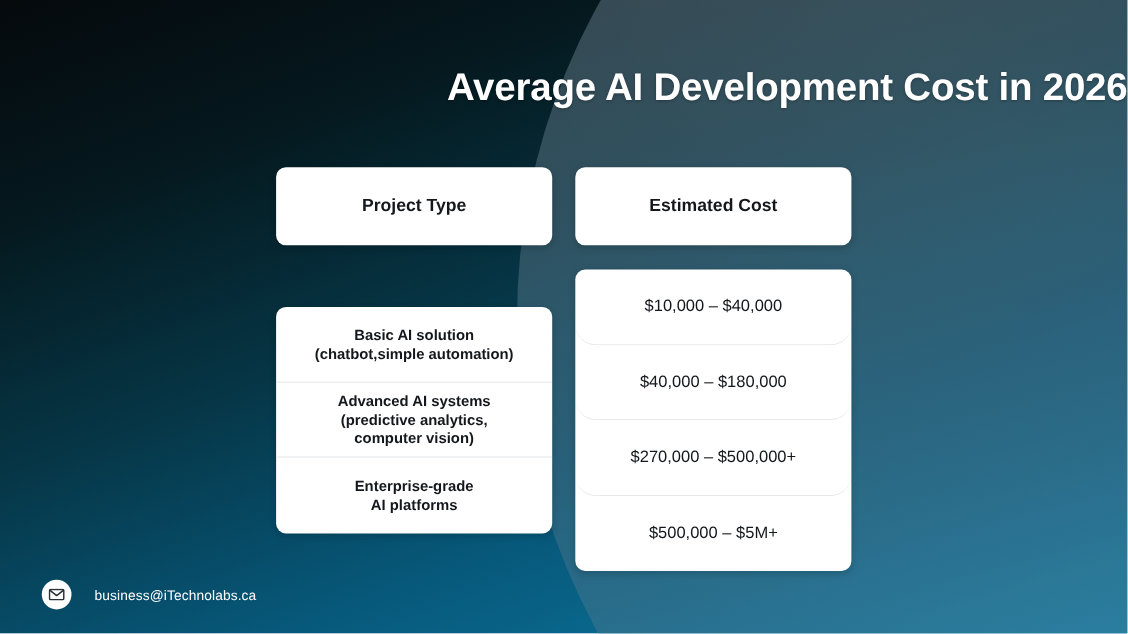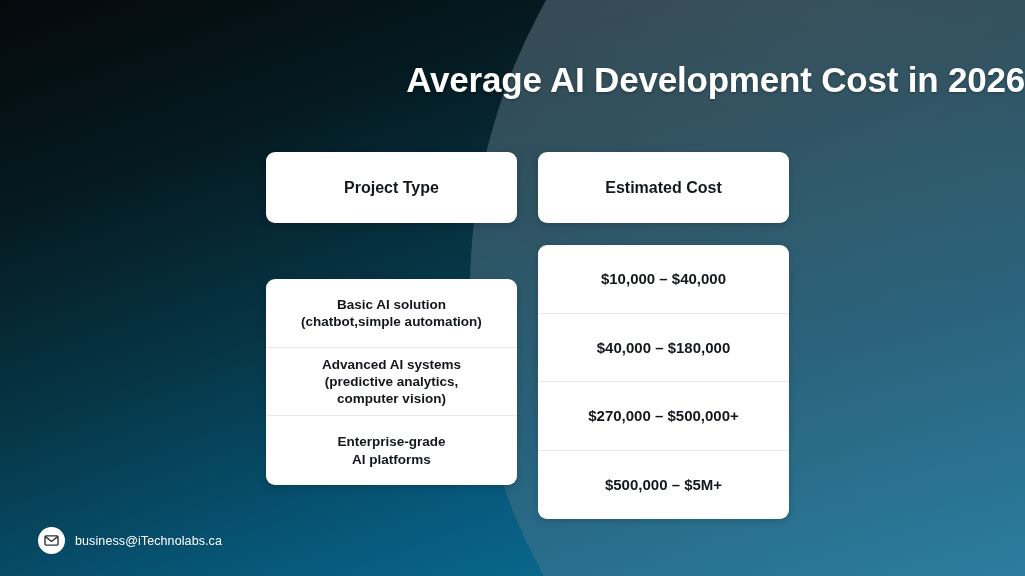--- a/index.html
+++ b/index.html
@@ -67,21 +67,20 @@
     text-shadow:0 1px 3px rgba(0,0,0,0.30);
     white-space:nowrap;
   }
 
   
   #table {
     position:absolute;
     left:251px;
     top:152px;
     width:523px;
-    margin-left:15px;
   }
 
   .head-row {
     display:flex;
     gap:21px;
     margin-bottom:22px;
   }
   .head-cell {
     width:251px;
     height:71px;
@@ -121,32 +120,33 @@
     line-height:1.28;
   }
   .cell:last-child { border-bottom:none; }
 
   .cell.type {
     font-size:13.5px;
     font-weight:700;
   }
   .cell.cost {
     font-size:15px;
-    font-weight:700;
+    font-weight:400;
     white-space:nowrap;
+    border-radius:19px;
   }
 
   
   #footer {
     position:absolute;
     left:38px;
     bottom:22px;
     display:flex;
     align-items:center;
-    gap:10px;
+    gap:21px;
   }
   #mail-circle {
     width:27px; height:27px;
     border-radius:50%;
     background:#ffffff;
     display:flex;
     align-items:center;
     justify-content:center;
     flex:0 0 auto;
   }

